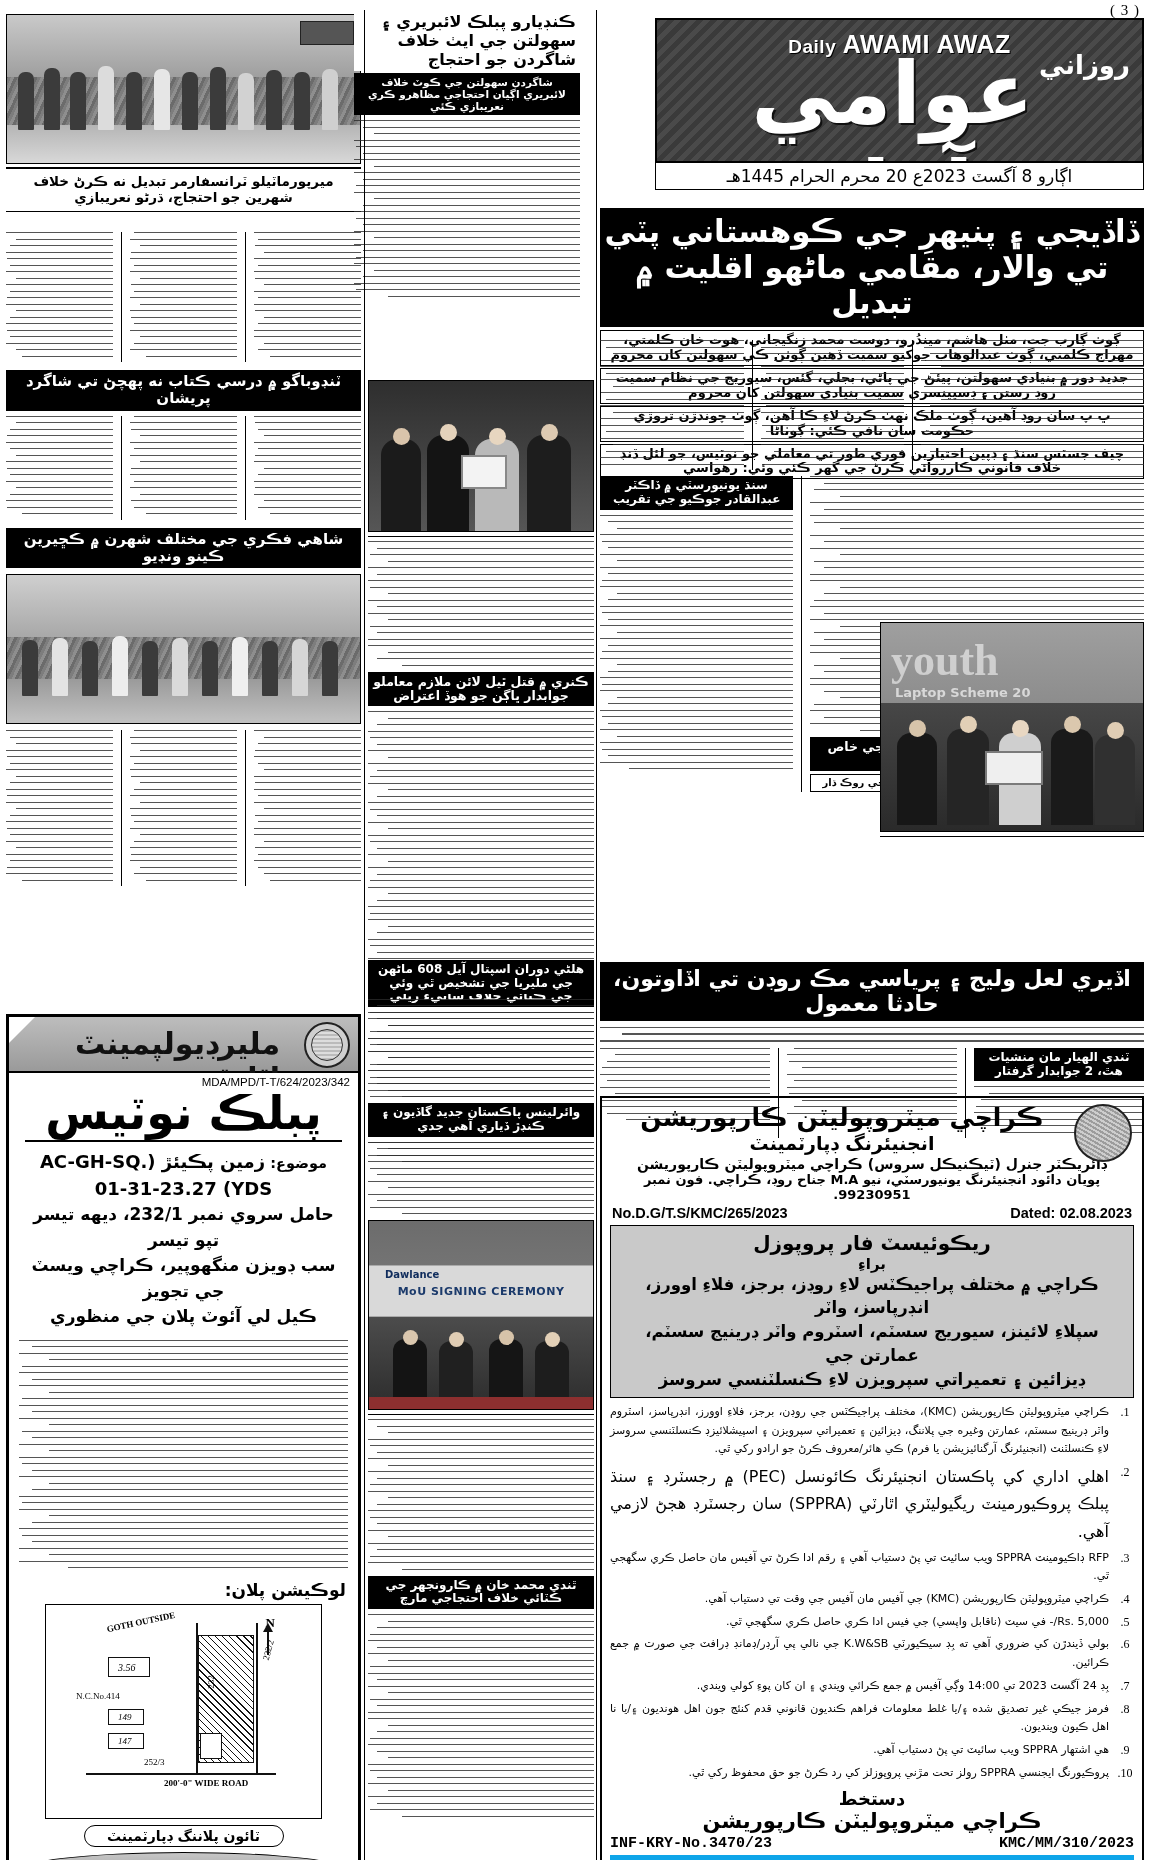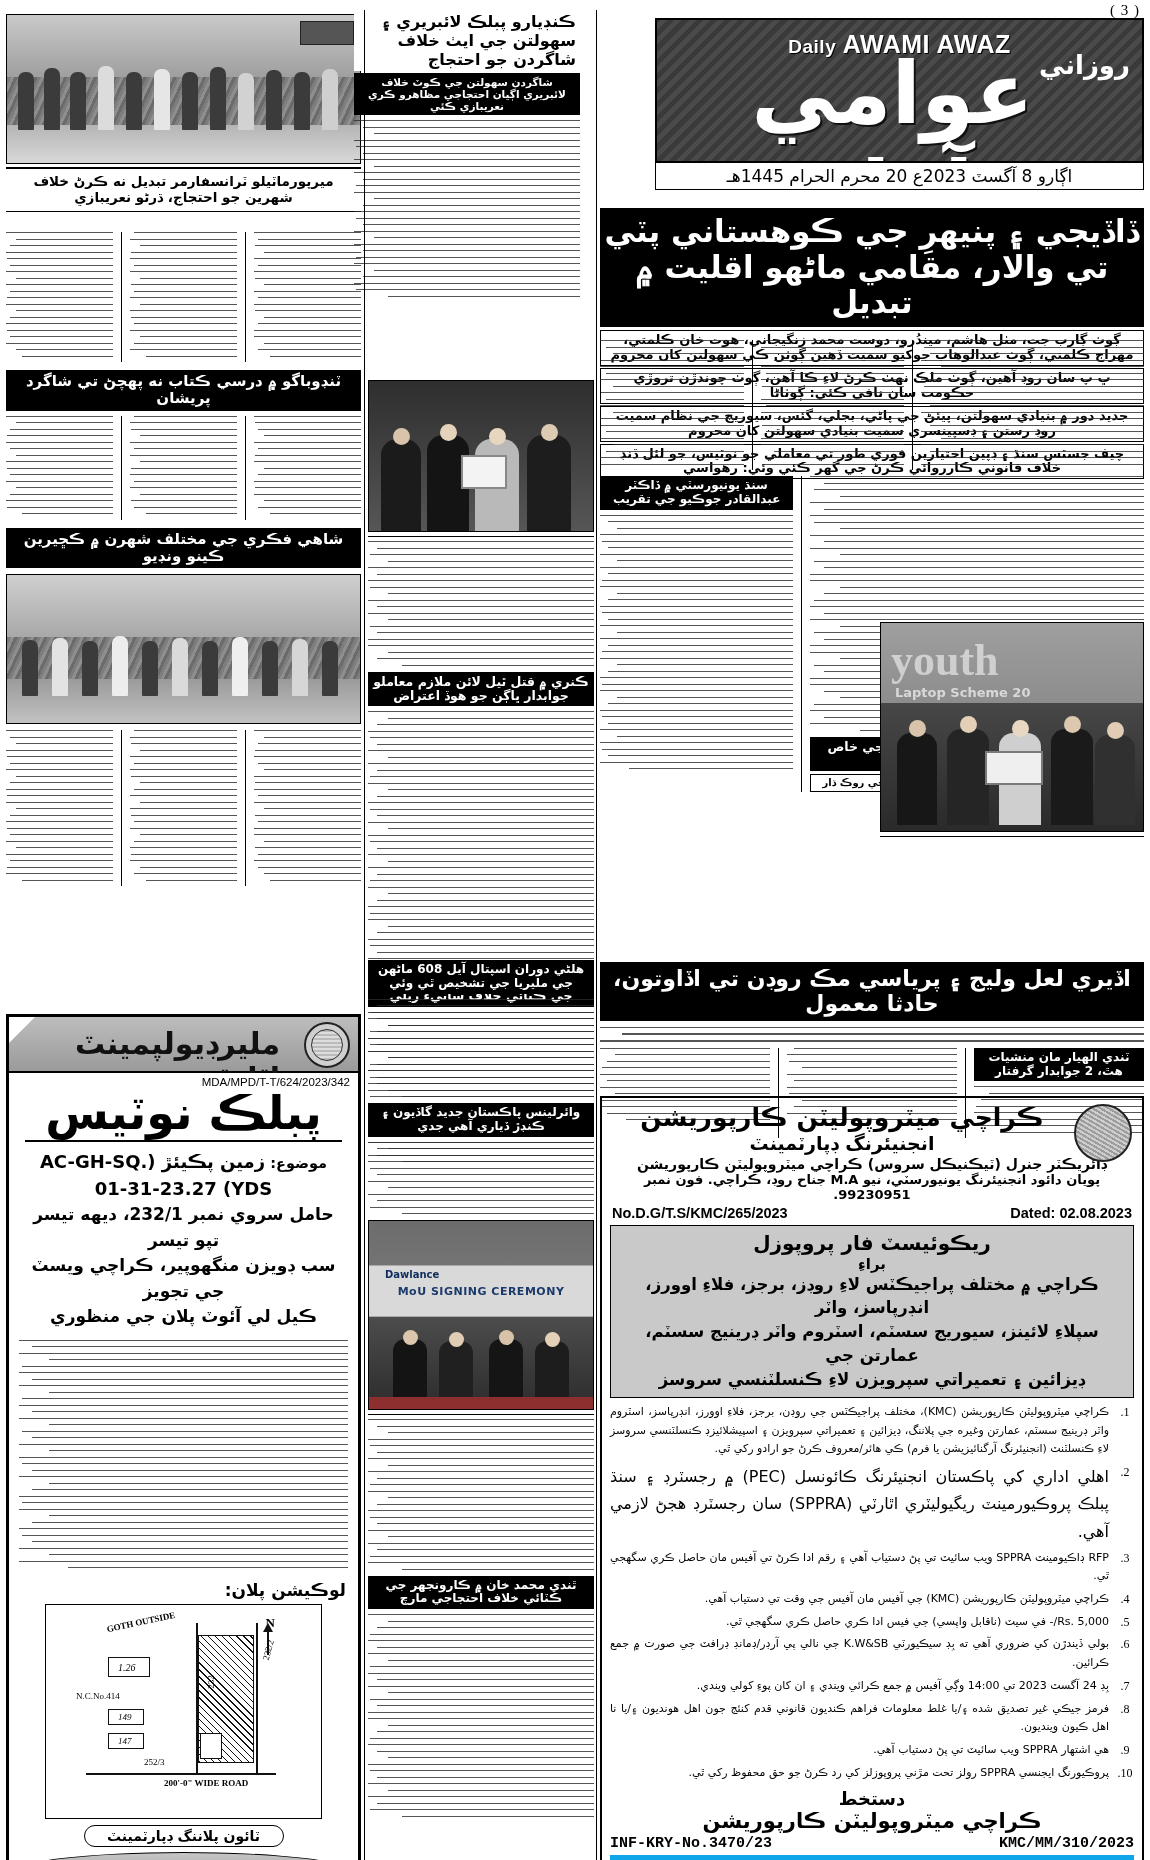--- a/index.html
+++ b/index.html
@@ -233,22 +233,22 @@
       </div>
       <div class="mh-rozani">روزاني</div>
       <div class="mh-ur">عوامي آواز</div>
     </div>
     <div class="dateline">اڳارو 8 آگسٽ 2023ع 20 محرم الحرام 1445هـ</div>
   </div>
 
   <div style="position:absolute;left:600px;top:208px;width:544px;">
     <div class="blackbar" style="font-size:31px;padding:6px 4px;">ڏاڏيجي ۽ پنيهرِ جي ڪوهستاني پٽي تي والار، مقامي ماڻهو اقليت ۾ تبديل</div>
     <div class="outlinebar" style="font-size:13px;margin-top:3px;">ڳوٺ ڳارب جت، مٺل هاشم، ميندُرو، دوست محمد زنگيجاني، هوت خان ڪلمتي، مهراڄ ڪلمتي، ڳوٺ عبدالوهاب جوکيو سميت ڏهين ڳوٺن ڪي سهولتن کان محروم</div>
+    <div class="outlinebar" style="font-size:13px;margin-top:2px;">جديد دور ۾ بنيادي سهولتن، پيئڻ جي پاڻي، بجلي، گئس، سيوريج جي نظام سميت روڊ رستن ۽ ڊسپينسري سميت بنيادي سهولتن کان محروم</div>
     <div class="outlinebar" style="font-size:13px;margin-top:2px;">ڀ پ سان روڊ آهين، ڳوٺ ملڪ نهٺ ڪرڻ لاءِ ڪا آهن، ڳوٺ چوندڙن تروڙي حڪومت سان نافي ڪئي: ڳوٺاڻا</div>
-    <div class="outlinebar" style="font-size:13px;margin-top:2px;">جديد دور ۾ بنيادي سهولتن، پيئڻ جي پاڻي، بجلي، گئس، سيوريج جي نظام سميت روڊ رستن ۽ ڊسپينسري سميت بنيادي سهولتن کان محروم</div>
     <div class="outlinebar" style="font-size:13px;margin-top:2px;">چيف جسٽس سنڌ ۽ ڊپين اختيارين فوري طور تي معاملي جو نوٽيس، جو لئل ڏنڊ خلاف قانوني ڪارروائي ڪرڻ جي گهر ڪئي وئي: رهواسي</div>
   </div>
 
   <div style="position:absolute;left:354px;top:10px;width:226px;">
     <div class="greybar" style="font-size:16px;background:#fff;border:none;text-align:right;font-weight:bold;">ڪنڊيارو پبلڪ لائبريري ۽ سهولتن جي ايٺ خلاف شاگردن جو احتجاج</div>
     <div class="blackbar" style="font-size:10.5px;margin-top:2px;">شاگردن سهولتن جي ڪوٽ خلاف لائبريري اڳيان احتجاجي مظاهرو ڪري نعريبازي ڪئي</div>
     <div class="urdu body-lines" style="margin-top:5px;">
       <div class="ln s1"></div>
         <div class="ln s2"></div>
         <div class="ln s3"></div>
@@ -591,21 +591,21 @@
         <div class="mline" style="right:52px;top:24px;width:2px;height:26px;"></div>
         <div style="position:absolute;right:48px;top:18px;width:0;height:0;border-left:5px solid transparent;border-right:5px solid transparent;border-bottom:9px solid #111;"></div>
 
         <div class="lbl" style="left:60px;top:12px;font-size:9px;transform:rotate(-12deg);font-weight:bold;">GOTH OUTSIDE</div>
 
         <div class="mline" style="left:150px;top:18px;width:2px;height:150px;"></div>
         <div class="mline" style="left:210px;top:18px;width:2px;height:150px;"></div>
         <div class="mline" style="left:40px;top:168px;width:190px;height:2px;"></div>
 
         <div class="mbox" style="left:62px;top:52px;width:42px;height:20px;"></div>
-        <div class="lbl" style="left:72px;top:57px;font-size:10px;font-style:italic;">1.26</div>
+        <div class="lbl" style="left:72px;top:57px;font-size:10px;font-style:italic;">3.56</div>
         <div class="mbox" style="left:62px;top:104px;width:36px;height:16px;"></div>
         <div class="lbl" style="left:72px;top:107px;font-size:9px;font-style:italic;">149</div>
         <div class="mbox" style="left:62px;top:128px;width:36px;height:16px;"></div>
         <div class="lbl" style="left:72px;top:131px;font-size:9px;font-style:italic;">147</div>
         <div class="lbl" style="left:98px;top:152px;font-size:9px;">252/3</div>
 
         <div class="hatch" style="left:152px;top:30px;width:56px;height:128px;"></div>
         <div class="mbox" style="left:154px;top:128px;width:22px;height:26px;background:#fff;"></div>
         <div class="lbl" style="left:158px;top:72px;font-size:9px;transform:rotate(-90deg);">232</div>
         <div class="lbl" style="left:212px;top:40px;font-size:9px;transform:rotate(-75deg);">232/2</div>

